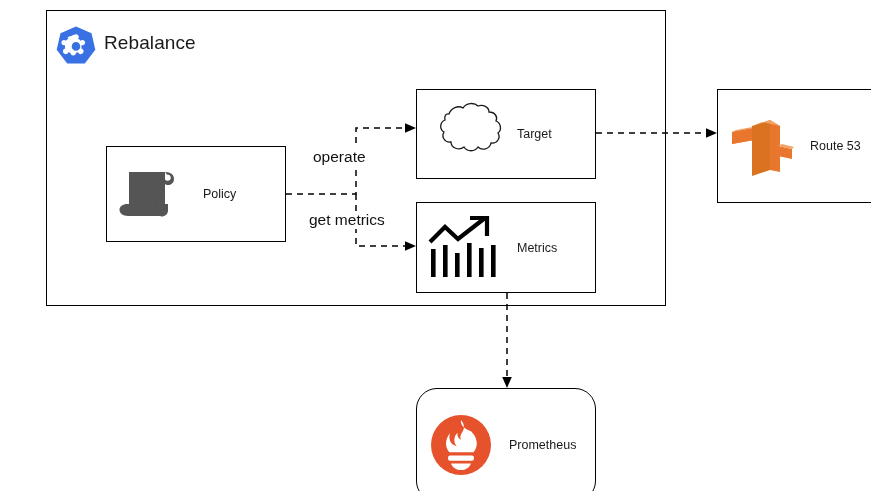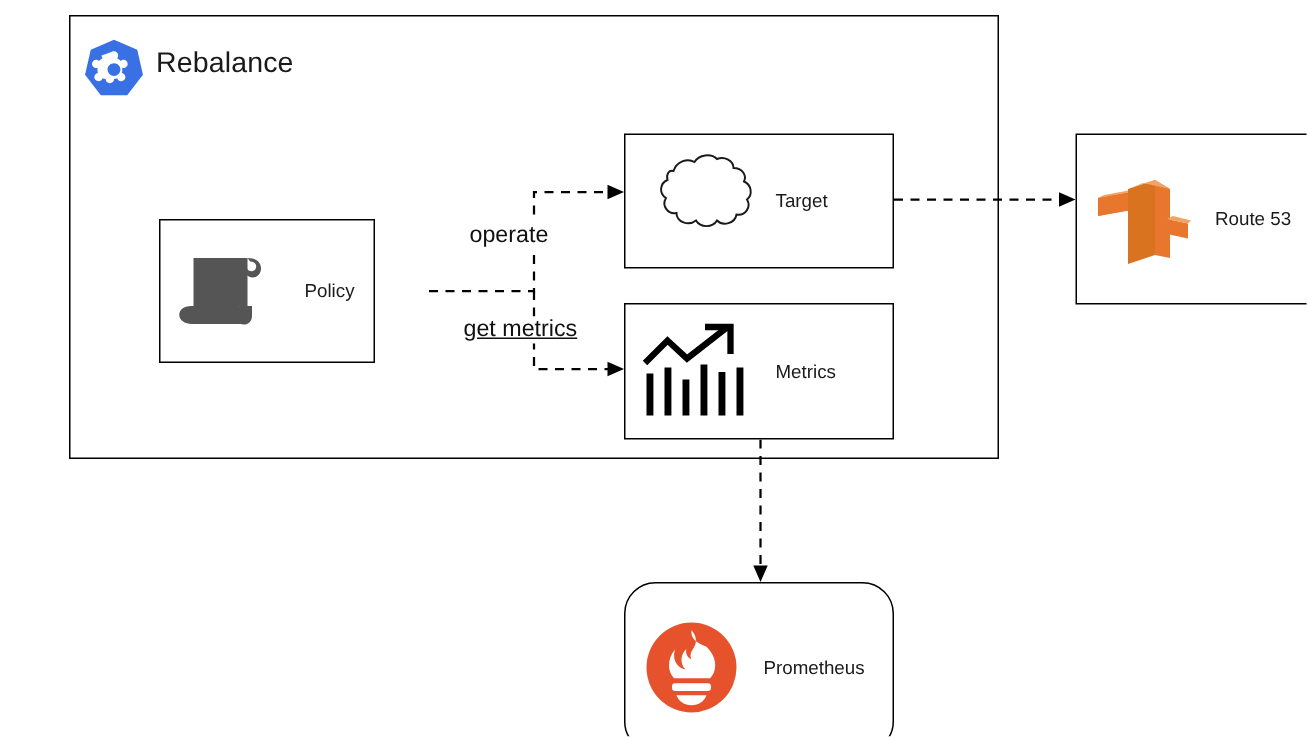--- a/index.html
+++ b/index.html
@@ -19,21 +19,21 @@
   .node{
     position:absolute;border:1.6px solid #000;background:#fff;box-sizing:border-box;
   }
   .node-label{
     position:absolute;font-size:12.5px;color:#1a1a1a;white-space:nowrap;
     top:50%;transform:translateY(-50%);
   }
   .node-icon{position:absolute;top:50%;transform:translateY(-50%);}
 
   
-  #node-policy{left:70px;top:146px;width:144px;height:96px;}
+  #node-policy{left:70px;top:146px;width:180px;height:96px;}
   #node-policy .node-icon{left:8px;width:72px;height:72px;}
   #node-policy .node-label{left:96px;}
 
   #node-target{left:380px;top:89px;width:180px;height:90px;}
   #node-target .node-icon{left:6px;width:88px;height:68px;}
   #node-target .node-label{left:100px;}
 
   #node-metrics{left:380px;top:202px;width:180px;height:91px;}
   #node-metrics .node-icon{left:10px;width:74px;height:66px;}
   #node-metrics .node-label{left:100px;}
@@ -49,21 +49,21 @@
   
   .edge-svg{position:absolute;left:0;top:0;width:871px;height:491px;overflow:visible;pointer-events:none;}
   .edge-path{fill:none;stroke:#000;stroke-width:1.5px;stroke-dasharray:6 5;}
   .edge-head{fill:#000;}
 
   .edge-label{
     position:absolute;font-size:15.5px;color:#111;white-space:nowrap;
     background:#fff;padding:0 3px;text-align:right;
   }
   #edge-label-operate{left:274px;top:148px;}
-  #edge-label-get-metrics{left:270px;top:211px;text-decoration:underline;}
+  #edge-label-get-metrics{left:270px;top:211px;}
 </style>
 </head>
 <body>
 
 <div id="stage">
 
   <div class="container-box"></div>
 
   <span class="k8s-logo">
     <svg viewBox="0 0 44 44" width="44" height="44" aria-hidden="true">

